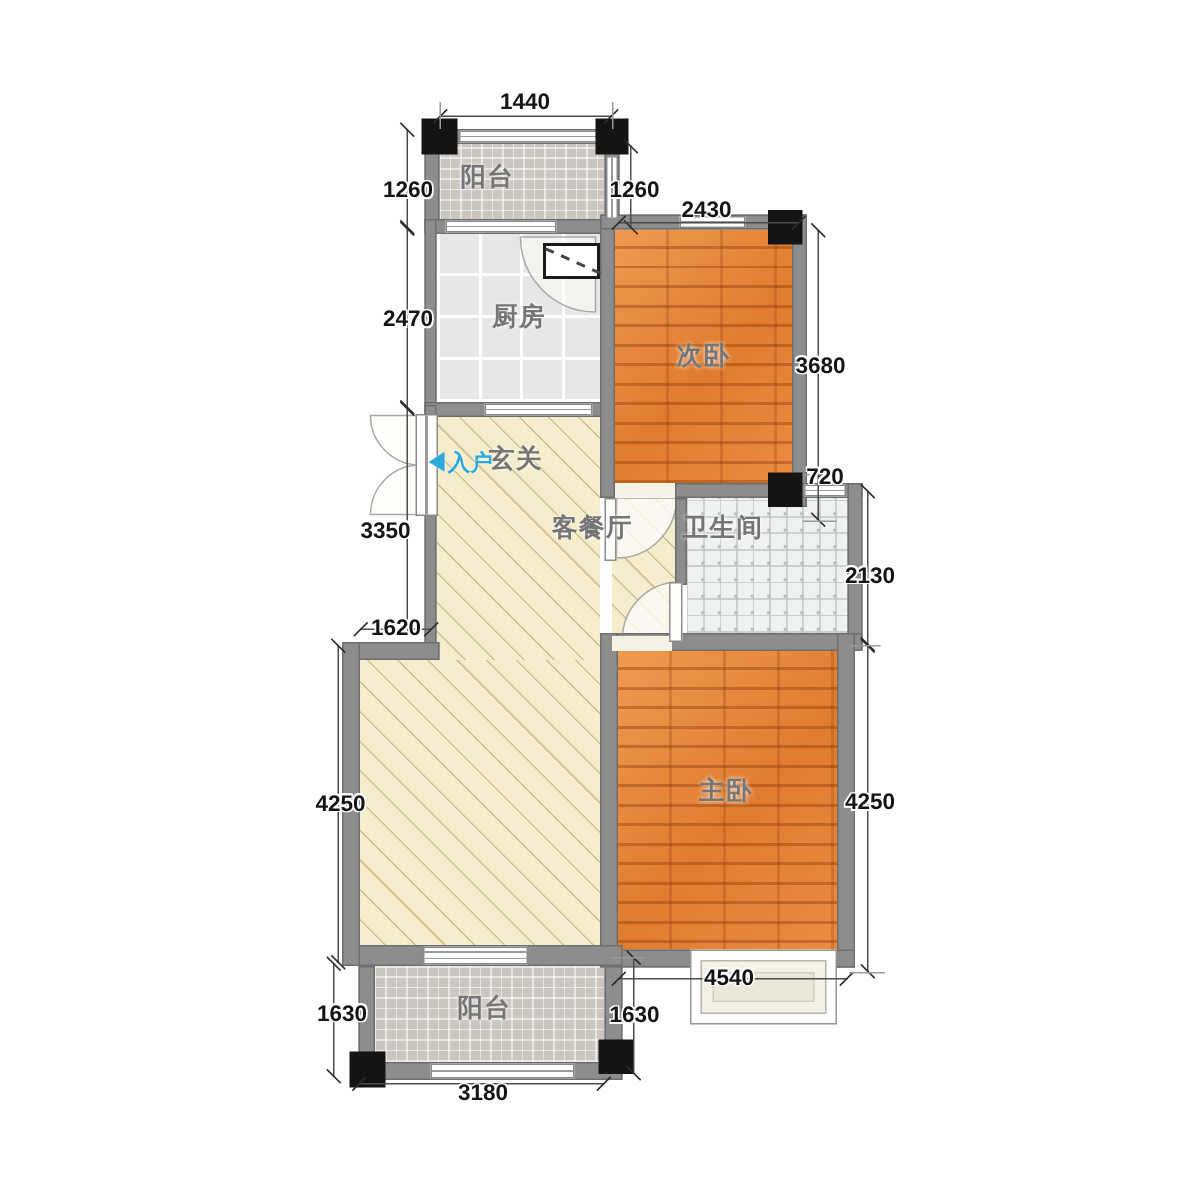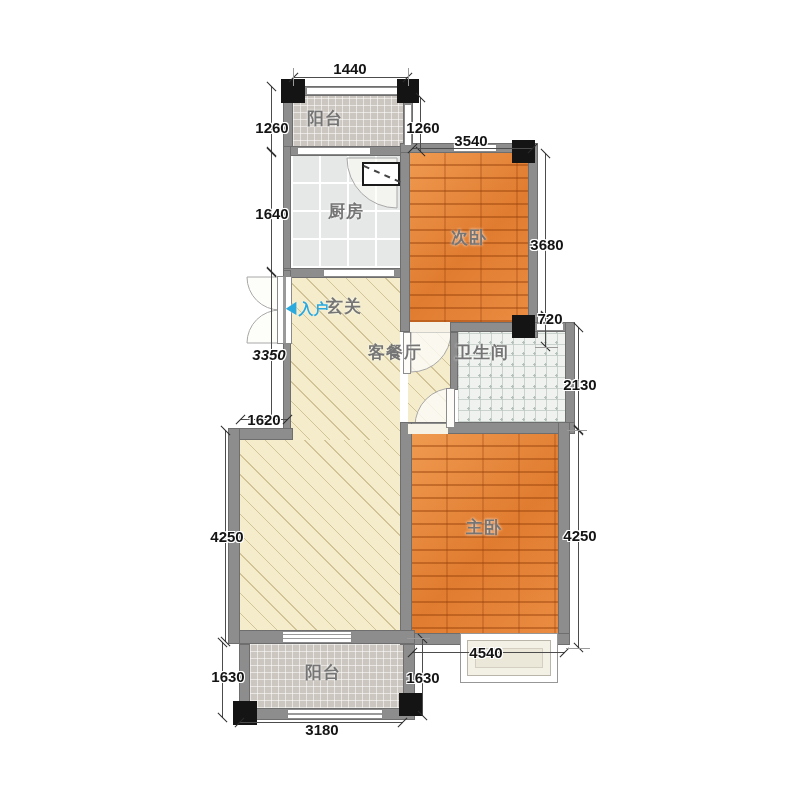--- a/index.html
+++ b/index.html
@@ -165,26 +165,26 @@
   <div class="ext" style="left:408px;top:68px;width:1px;height:18px;"></div>
   <div class="ext" style="left:535px;top:316px;width:23px;height:1px;"></div>
   <div class="ext" style="left:535px;top:347px;width:23px;height:1px;"></div>
   <div class="ext" style="left:566px;top:648px;width:24px;height:1px;"></div>
   <div class="ext" style="left:407px;top:638px;width:23px;height:1px;"></div>
   <div class="ext" style="left:567px;top:430px;width:20px;height:1px;"></div>
 
   <div class="dim" style="left:350px;top:68px;">1440</div>
   <div class="dim" style="left:272px;top:127px;">1260</div>
   <div class="dim" style="left:423px;top:127px;">1260</div>
-  <div class="dim" style="left:471px;top:140px;">3540</div>
-  <div class="dim" style="left:272px;top:213px;">1640</div>
+  <div class="dim" style="left:471px;top:140px;">2430</div>
+  <div class="dim" style="left:272px;top:213px;">2470</div>
   <div class="dim" style="left:547px;top:244px;">3680</div>
   <div class="dim" style="left:550px;top:318px;">720</div>
   <div class="dim" style="left:580px;top:384px;">2130</div>
-  <div class="dim" style="left:269px;top:354px;font-style:italic;">3350</div>
+  <div class="dim" style="left:257px;top:354px;">3350</div>
   <div class="dim" style="left:264px;top:419px;">1620</div>
   <div class="dim" style="left:227px;top:536px;">4250</div>
   <div class="dim" style="left:580px;top:535px;">4250</div>
   <div class="dim" style="left:486px;top:652px;">4540</div>
   <div class="dim" style="left:228px;top:676px;">1630</div>
   <div class="dim" style="left:423px;top:677px;">1630</div>
   <div class="dim" style="left:322px;top:729px;">3180</div>
 
   <div class="room-label" style="left:325px;top:118px;">阳台</div>
   <div class="room-label" style="left:346px;top:211px;">厨房</div>

